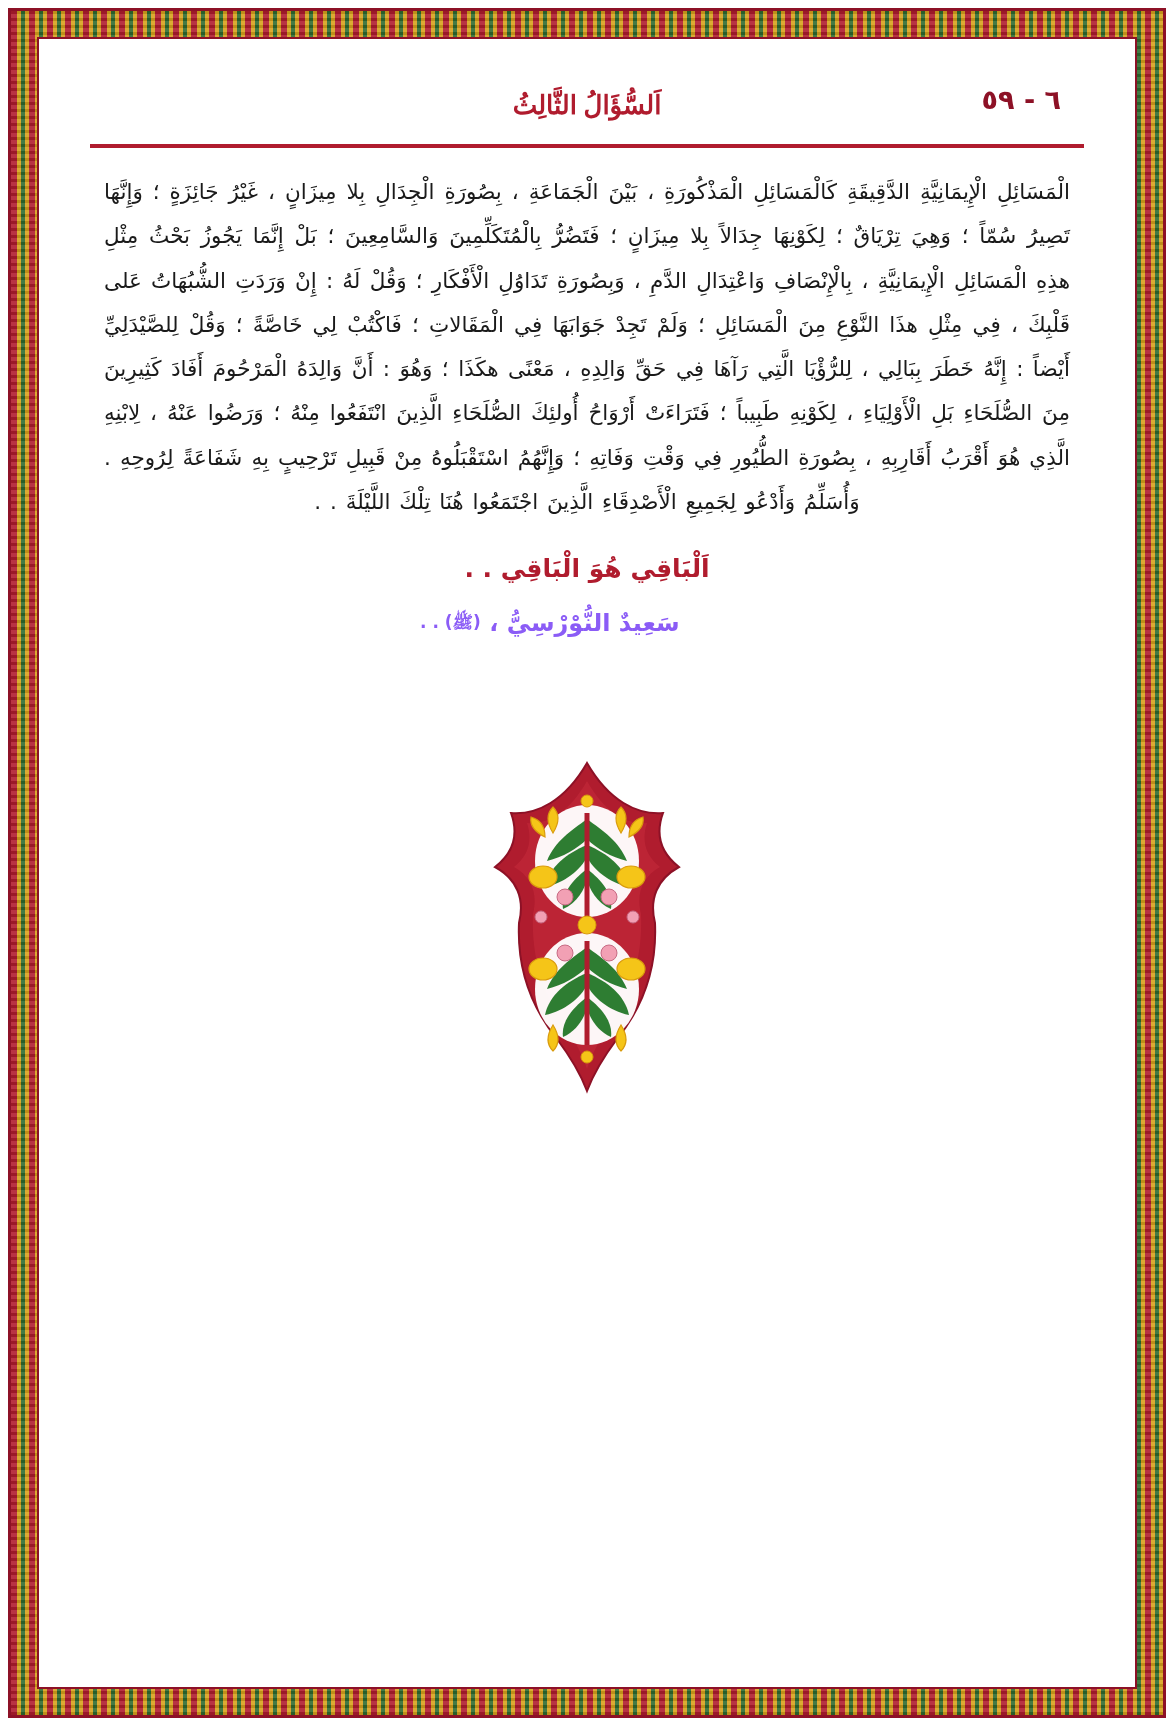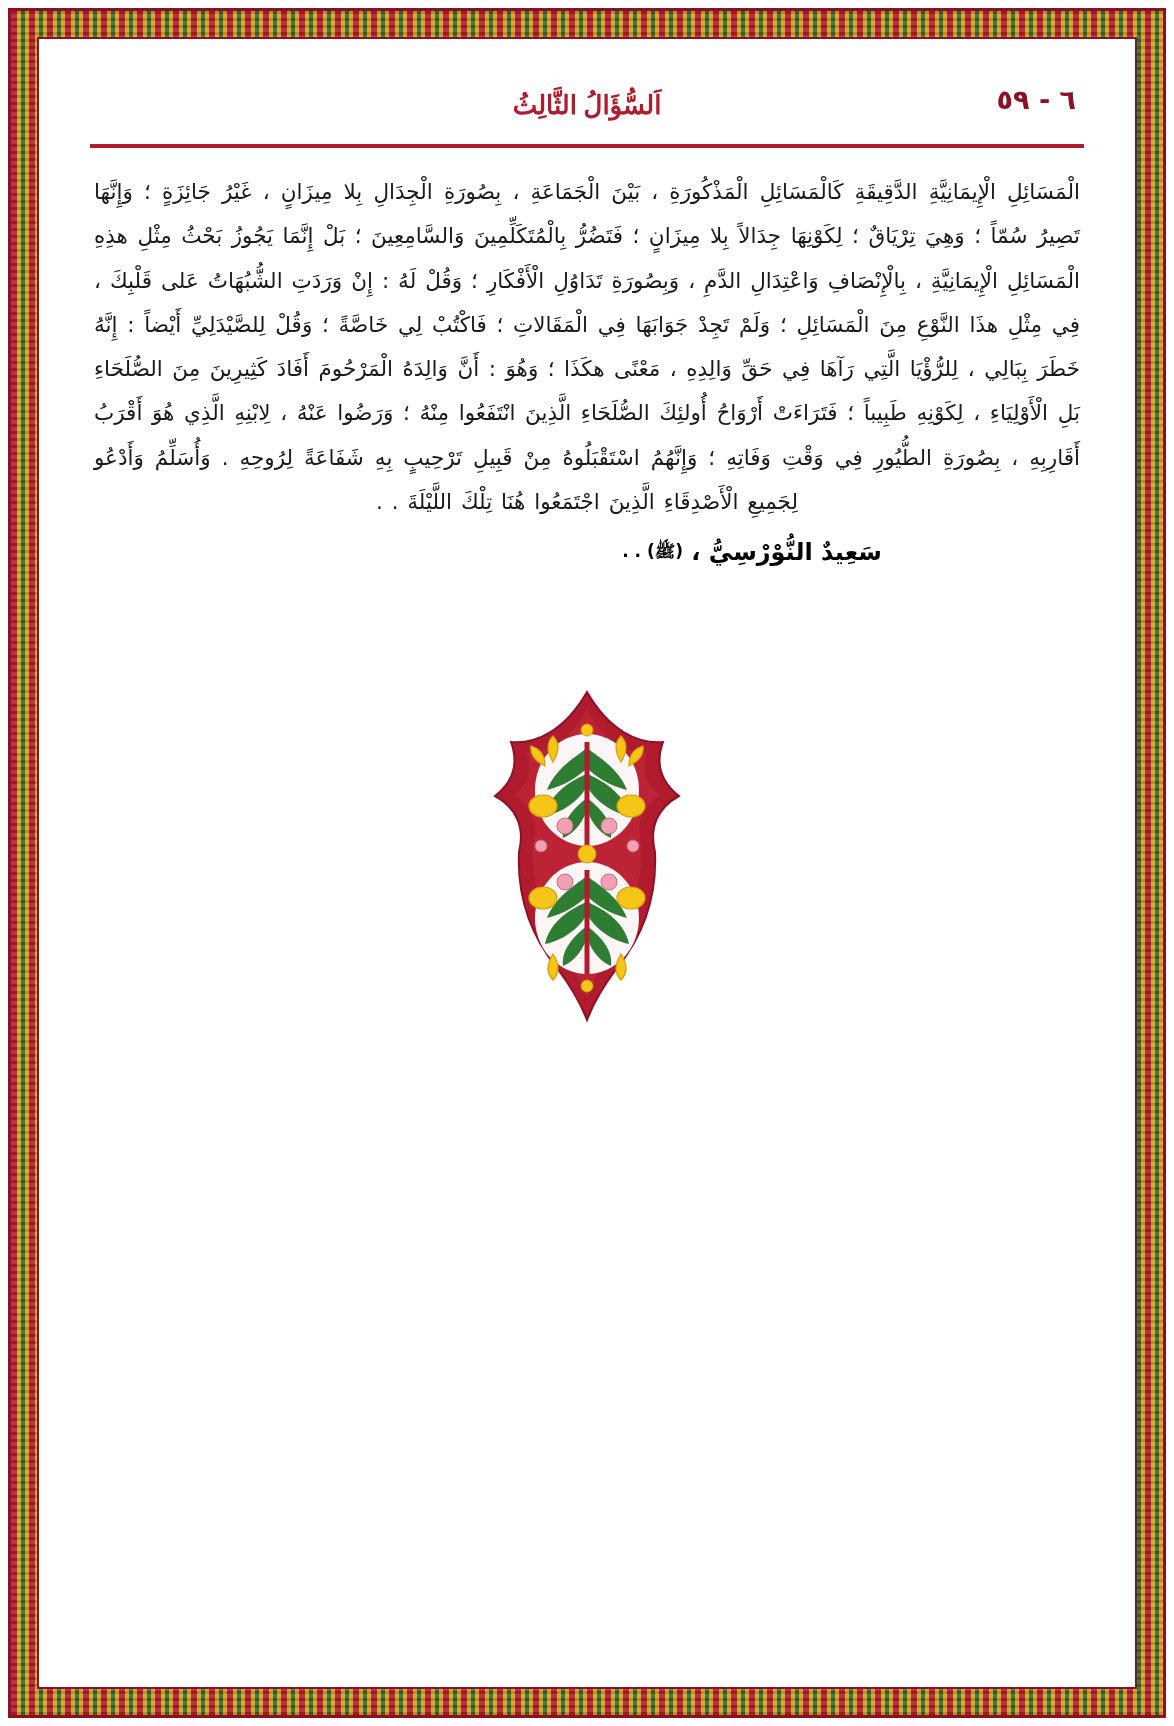--- a/index.html
+++ b/index.html
@@ -76,21 +76,21 @@
   
   .header {
     position: relative;
     height: 58px;
     display: flex;
     align-items: center;
     justify-content: center;
   }
   .page-number {
     position: absolute;
-    right: 8px;
+    right: 23px;
     top: 8px;
     color: #8d1126;
     font-size: 27px;
     font-weight: bold;
     letter-spacing: 1px;
     font-family: "DejaVu Sans", sans-serif;
   }
   .header-title {
     color: #b01c2e;
     font-size: 26px;
@@ -109,36 +109,36 @@
     direction: rtl;
     text-align: justify;
     text-align-last: center;
     font-family: "DejaVu Sans", sans-serif;
     font-size: 21.5px;
     line-height: 2.06;
     color: #1a1a1a;
     word-spacing: 2px;
   }
   .body-text p {
-    margin: 4px;
+    margin: 14px;
     text-align: justify;
   }
 
   .closing-line {
     margin-top: 30px;
     text-align: center;
     color: #b01c2e;
     font-size: 25px;
     font-weight: bold;
     direction: rtl;
   }
   .signature {
-    margin-top: 14px;
-    text-align: center;
-    color: #000000;
+    margin-top: 26px;
+    text-align: left;
+    color: #8b5cf6;
     font-size: 24px;
     font-weight: bold;
     direction: rtl;
     padding-right: 0;
     padding-left: 330px;
   }
   .sig-seal {
     display: inline-block;
     font-size: 17px;
     vertical-align: middle;
@@ -162,20 +162,21 @@
         <div class="header">
           <div class="page-number">٦ - ٥٩</div>
           <div class="header-title">اَلسُّؤَالُ الثَّالِثُ</div>
         </div>
         <div class="header-rule"></div>
 
         <div class="body-text">
           <p>الْمَسَائِلِ الْإِيمَانِيَّةِ الدَّقِيقَةِ كَالْمَسَائِلِ الْمَذْكُورَةِ ، بَيْنَ الْجَمَاعَةِ ، بِصُورَةِ الْجِدَالِ بِلا مِيزَانٍ ، غَيْرُ جَائِزَةٍ ؛ وَإِنَّهَا تَصِيرُ سُمّاً ؛ وَهِيَ تِرْيَاقٌ ؛ لِكَوْنِهَا جِدَالاً بِلا مِيزَانٍ ؛ فَتَضُرُّ بِالْمُتَكَلِّمِينَ وَالسَّامِعِينَ ؛ بَلْ إِنَّمَا يَجُوزُ بَحْثُ مِثْلِ هذِهِ الْمَسَائِلِ الْإِيمَانِيَّةِ ، بِالْإِنْصَافِ وَاعْتِدَالِ الدَّمِ ، وَبِصُورَةِ تَدَاوُلِ الْأَفْكَارِ ؛ وَقُلْ لَهُ : إِنْ وَرَدَتِ الشُّبُهَاتُ عَلى قَلْبِكَ ، فِي مِثْلِ هذَا النَّوْعِ مِنَ الْمَسَائِلِ ؛ وَلَمْ تَجِدْ جَوَابَهَا فِي الْمَقَالاتِ ؛ فَاكْتُبْ لِي خَاصَّةً ؛ وَقُلْ لِلصَّيْدَلِيِّ أَيْضاً : إِنَّهُ خَطَرَ بِبَالِي ، لِلرُّؤْيَا الَّتِي رَآهَا فِي حَقِّ وَالِدِهِ ، مَعْنًى هكَذَا ؛ وَهُوَ : أَنَّ وَالِدَهُ الْمَرْحُومَ أَفَادَ كَثِيرِينَ مِنَ الصُّلَحَاءِ بَلِ الْأَوْلِيَاءِ ، لِكَوْنِهِ طَبِيباً ؛ فَتَرَاءَتْ أَرْوَاحُ أُولئِكَ الصُّلَحَاءِ الَّذِينَ انْتَفَعُوا مِنْهُ ؛ وَرَضُوا عَنْهُ ، لِابْنِهِ الَّذِي هُوَ أَقْرَبُ أَقَارِبِهِ ، بِصُورَةِ الطُّيُورِ فِي وَقْتِ وَفَاتِهِ ؛ وَإِنَّهُمُ اسْتَقْبَلُوهُ مِنْ قَبِيلِ تَرْحِيبٍ بِهِ شَفَاعَةً لِرُوحِهِ . وَأُسَلِّمُ وَأَدْعُو لِجَمِيعِ الْأَصْدِقَاءِ الَّذِينَ اجْتَمَعُوا هُنَا تِلْكَ اللَّيْلَةَ . .</p>
         </div>
 
+        <div class="closing-line">اَلْبَاقِي هُوَ الْبَاقِي . .</div>
 
         <div class="signature">
           <span>سَعِيدٌ النُّوْرْسِيُّ ، </span><span class="sig-seal">(ﷺ) . .</span>
         </div>
 
         <div class="ornament-wrap">
           <svg width="260" height="340" viewBox="0 0 260 340">
 
             <path d="M130 6
                      C 152 44, 180 58, 206 56

